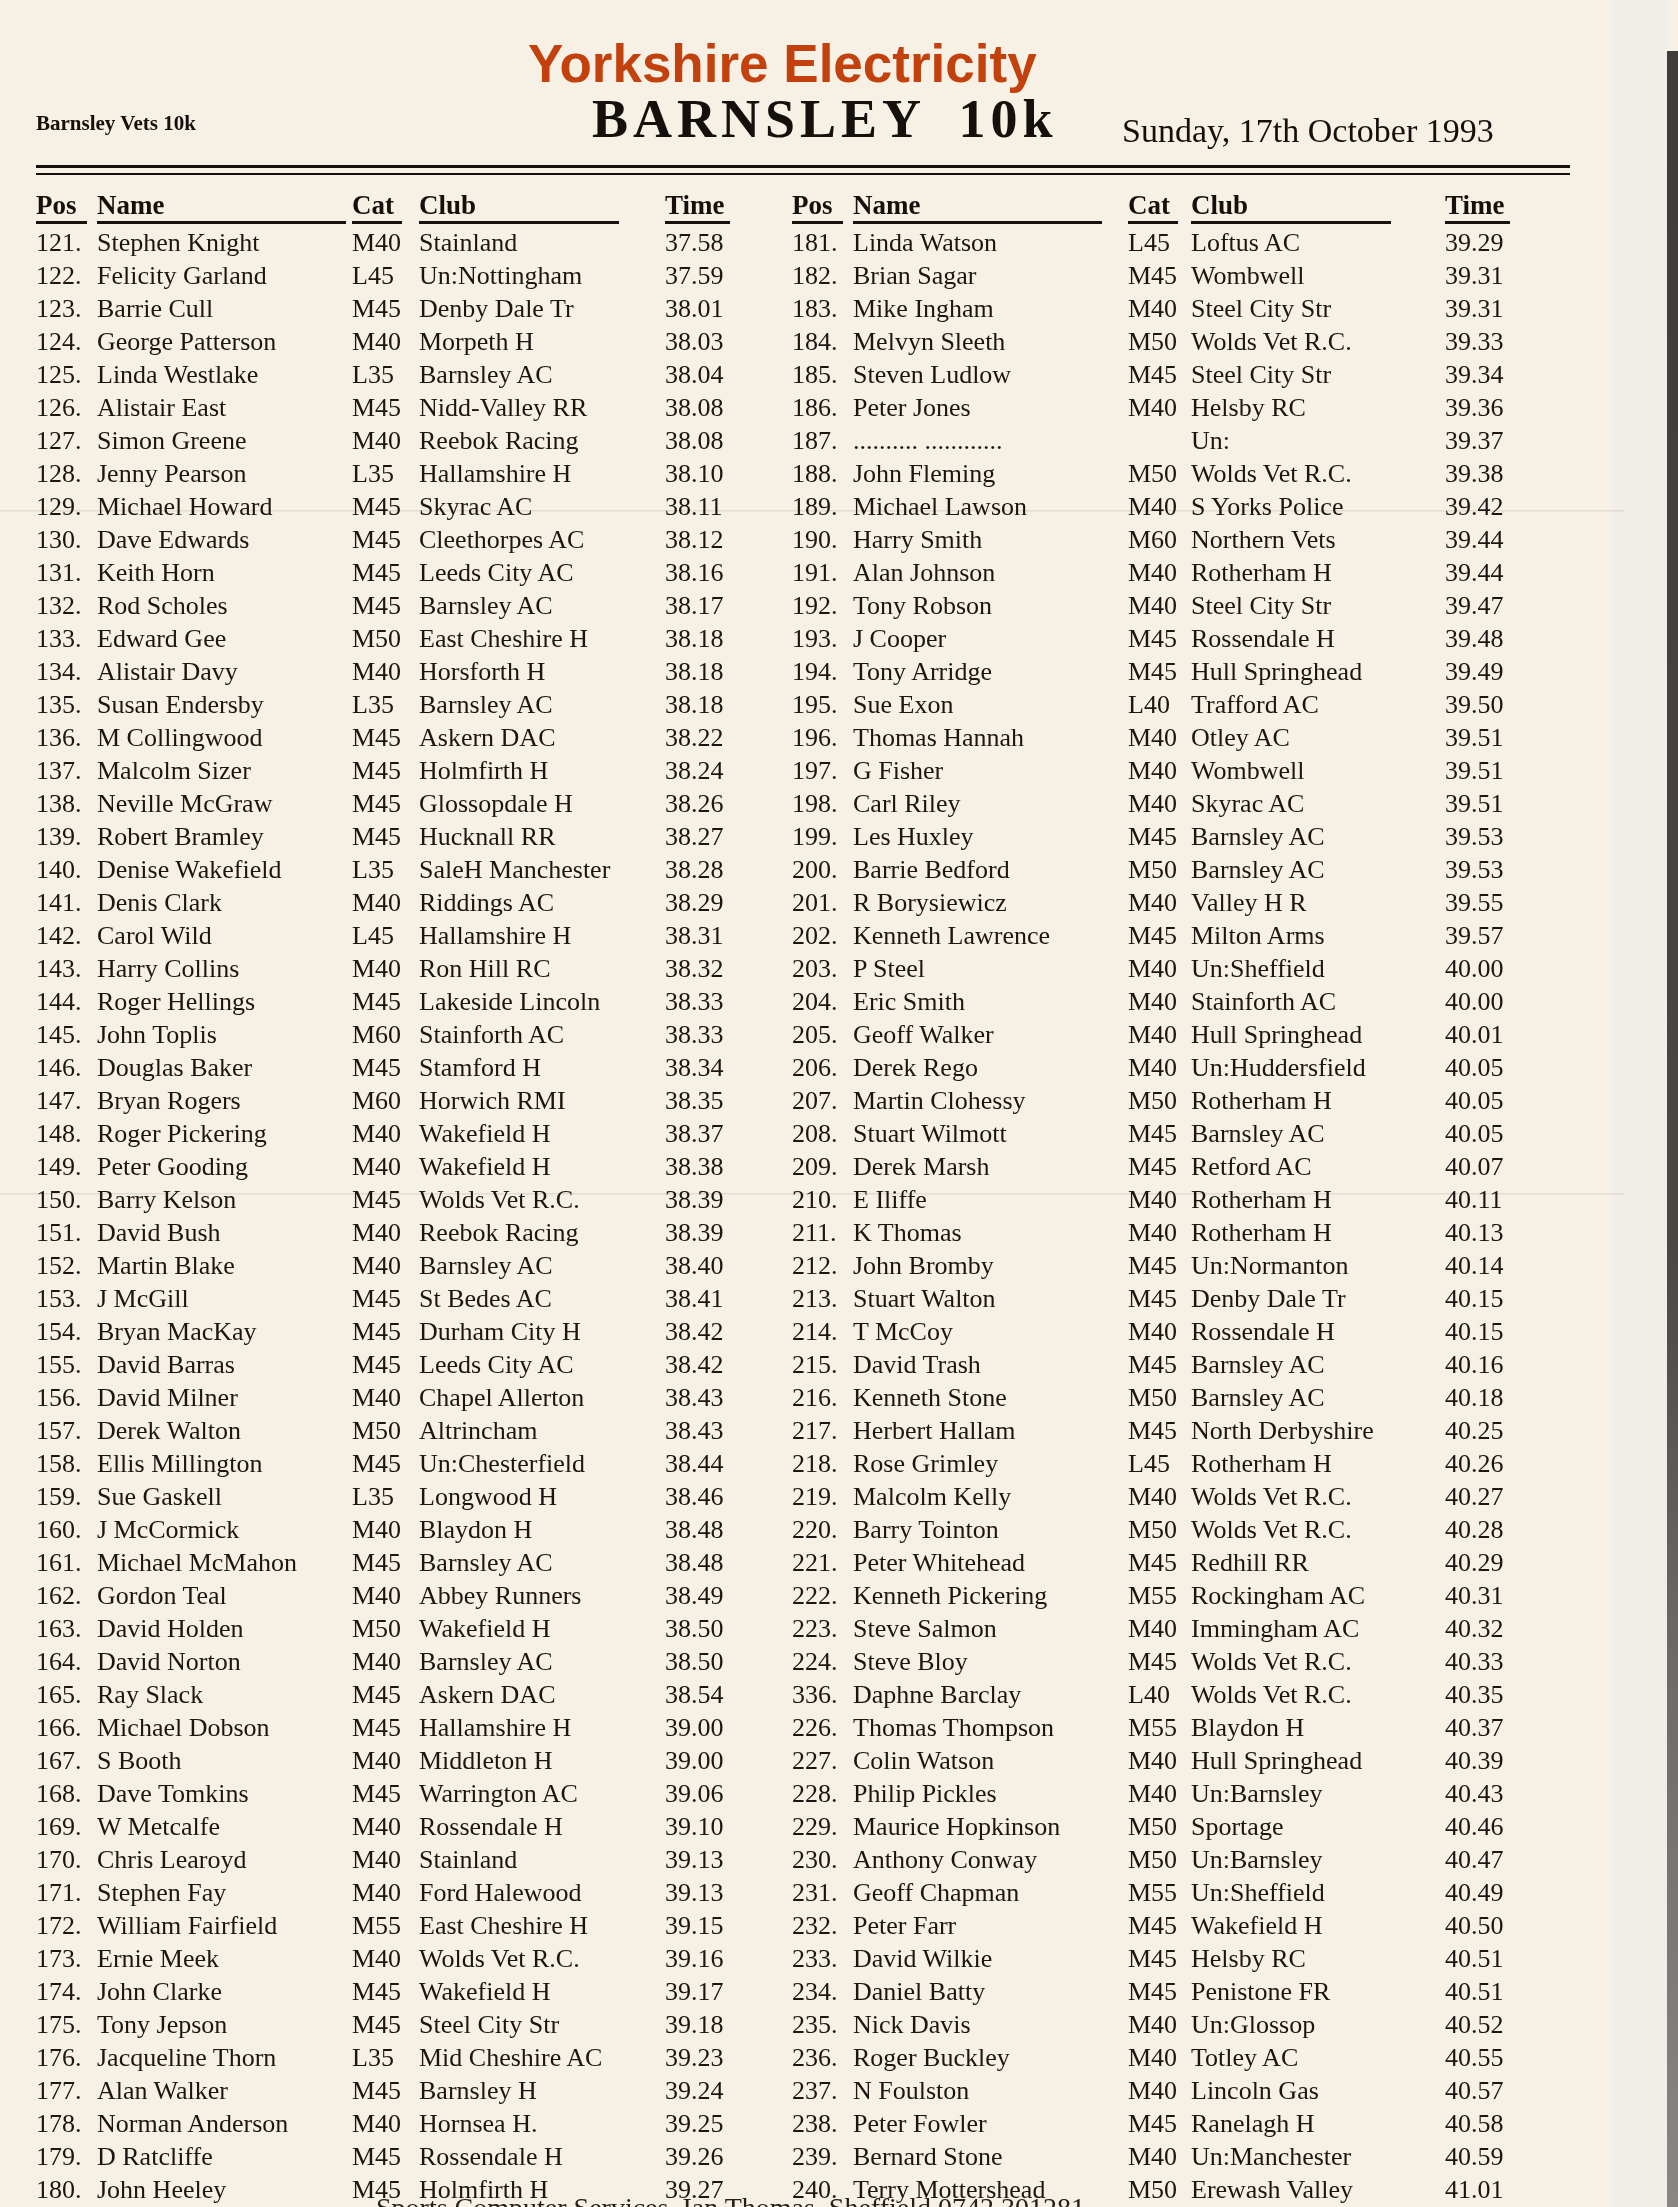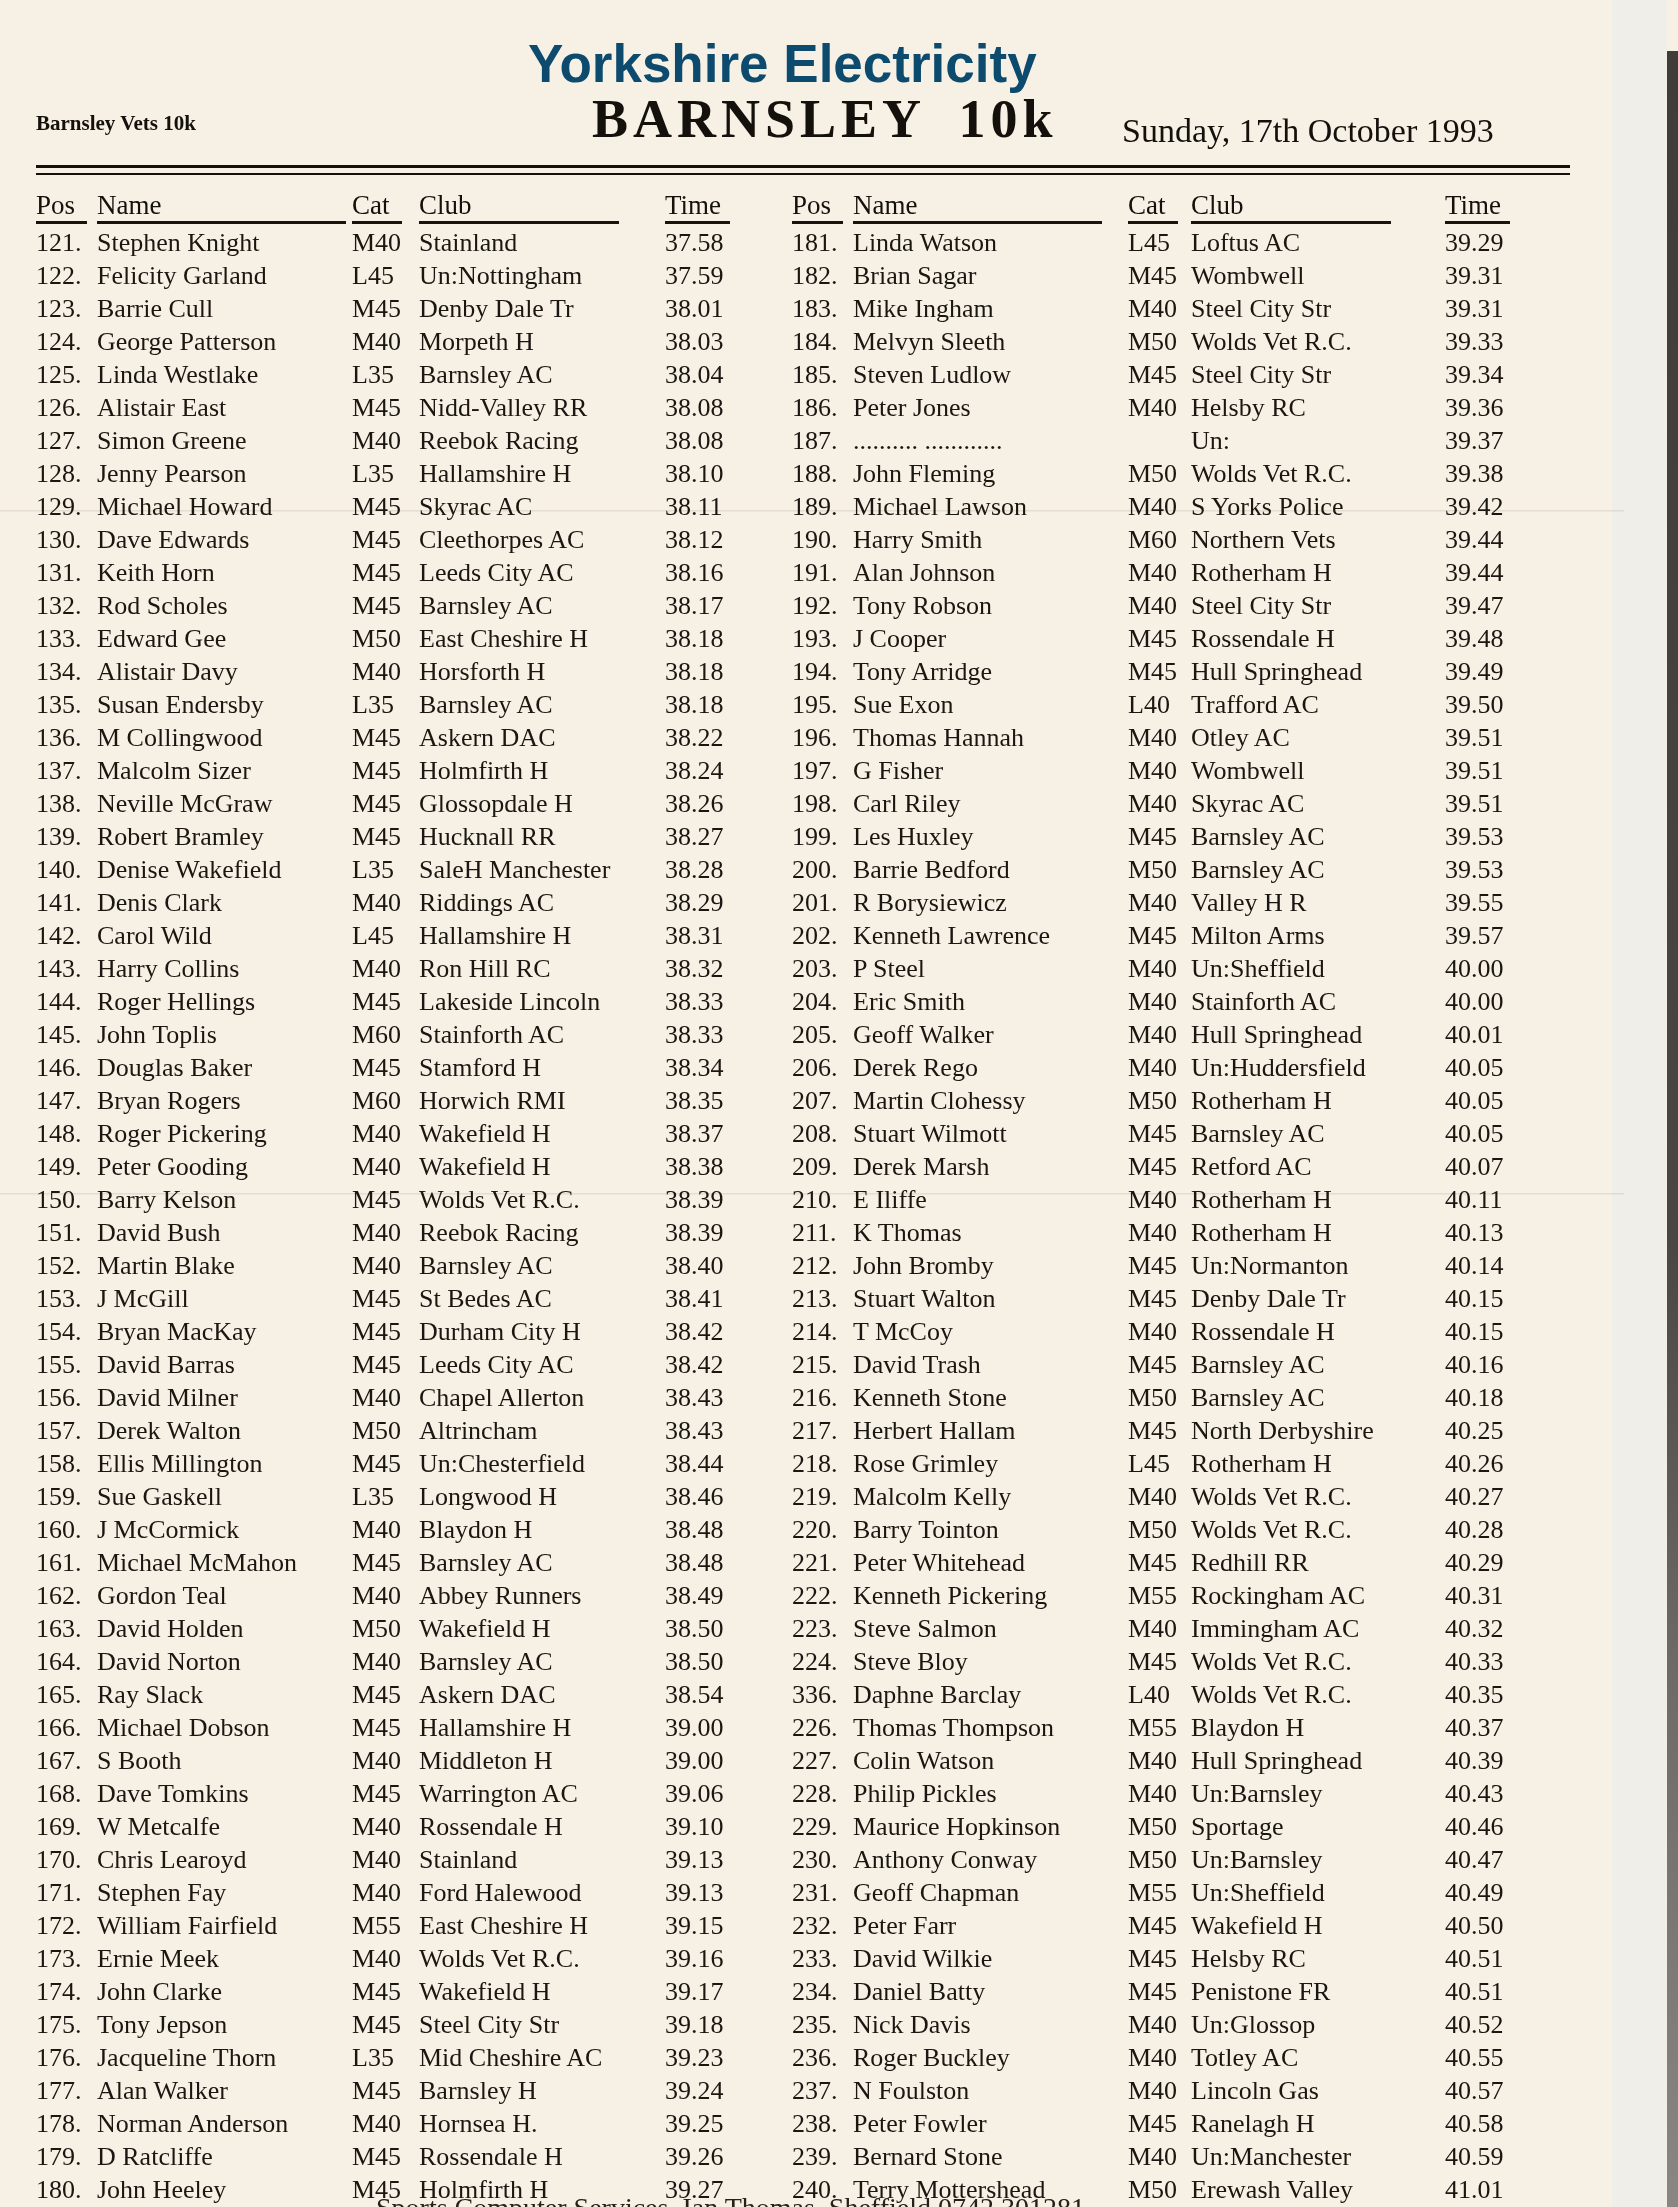--- a/index.html
+++ b/index.html
@@ -13,34 +13,34 @@
   .scan-band{position:absolute;top:0;right:11px;width:55px;height:100%;background:#f0eee8;}
   .scan-edge{position:absolute;top:51px;right:0;width:11px;height:2156px;
     background:linear-gradient(to bottom,#3f3c3a 0%,#4a4644 55%,#6e6a67 75%,#8a8683 100%);}
   .crease{position:absolute;left:0;width:1624px;height:3px;
     background:linear-gradient(to bottom,rgba(115,100,80,.18),rgba(255,255,255,.28));}
   .crease-1{top:510px;}
   .crease-2{top:1193px;}
 
   
   .sponsor{position:absolute;left:528px;top:36px;font-family:"Liberation Sans","DejaVu Sans",sans-serif;
-    font-weight:bold;font-size:53px;line-height:1.05;color:#0c4a6e;}
+    font-weight:bold;font-size:53px;line-height:1.05;color:#c2410c;}
   .race{position:absolute;left:592px;top:91px;font-weight:bold;font-size:54px;line-height:1.05;
     letter-spacing:5px;word-spacing:16px;color:#14110d;}
   .vets{position:absolute;left:36px;top:111px;font-weight:bold;font-size:21px;color:#14110d;}
   .date{position:absolute;left:1122px;top:112px;font-size:34px;color:#14110d;}
   .rule{position:absolute;left:36px;top:165px;width:1534px;height:5px;
     border-top:3px solid #14110d;border-bottom:2px solid #14110d;}
 
   
   .tbl{position:absolute;top:192px;width:741px;height:2016px;}
   .tbl-left{left:36px;}
   .tbl-right{left:792px;}
   .cols{position:relative;height:34px;}
-  .ch{position:absolute;top:0;font-weight:normal;font-size:27px;line-height:27px;
+  .ch{position:absolute;top:0;font-weight:bold;font-size:27px;line-height:27px;
     border-bottom:3px solid #17130e;padding-bottom:2px;color:#14110d;}
   .h-pos{left:0;width:51px;}
   .h-name{left:61px;width:249px;}
   .h-cat{left:316px;width:50px;}
   .h-club{left:383px;width:200px;}
   .h-time{left:629px;width:65px;}
   .tbl-right .h-cat{left:336px;}
   .tbl-right .h-club{left:399px;width:200px;}
   .tbl-right .h-time{left:653px;}
 

